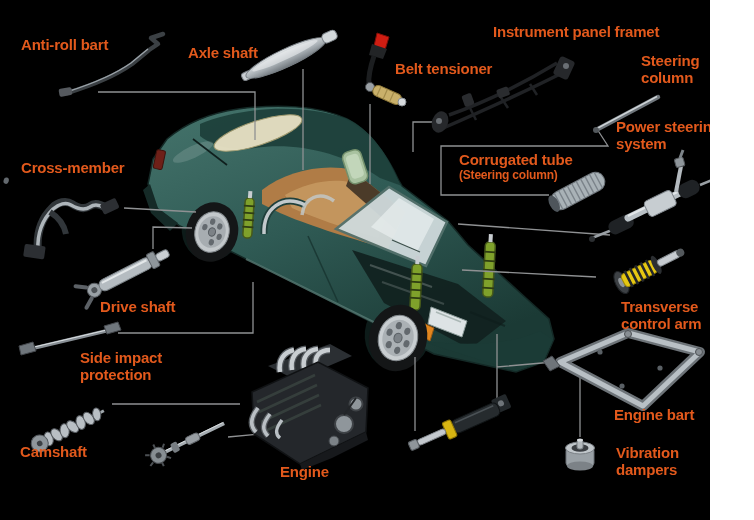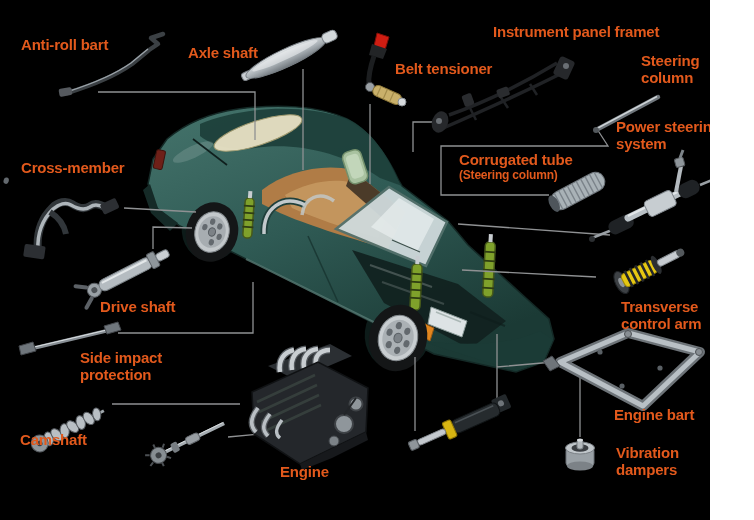--- a/index.html
+++ b/index.html
@@ -315,21 +315,21 @@
   <div class="lbl" style="left:493px;top:24px;">Instrument panel framet</div>
   <div class="lbl center" style="left:641px;top:53px;width:82px;">Steering
 column</div>
   <div class="lbl center" style="left:616px;top:119px;width:120px;">Power steering
 system</div>
   <div class="lbl center" style="left:459px;top:152px;width:126px;"><span>Corrugated tube</span><span class="sub">(Steering column)</span></div>
   <div class="lbl" style="left:21px;top:160px;">Cross-member</div>
   <div class="lbl" style="left:100px;top:299px;">Drive shaft</div>
   <div class="lbl center" style="left:80px;top:350px;width:100px;">Side impact
 protection</div>
-  <div class="lbl" style="left:20px;top:432px;">Camshaft</div>
+  <div class="lbl" style="left:20px;top:444px;">Camshaft</div>
   <div class="lbl" style="left:280px;top:464px;">Engine</div>
   <div class="lbl center" style="left:621px;top:283px;width:110px;margin-top:16px;">Transverse
 control arm</div>
   <div class="lbl" style="left:614px;top:407px;">Engine bart</div>
   <div class="lbl" style="left:616px;top:445px;">Vibration
 dampers</div>
 
 </div>
 
 </body></html>

